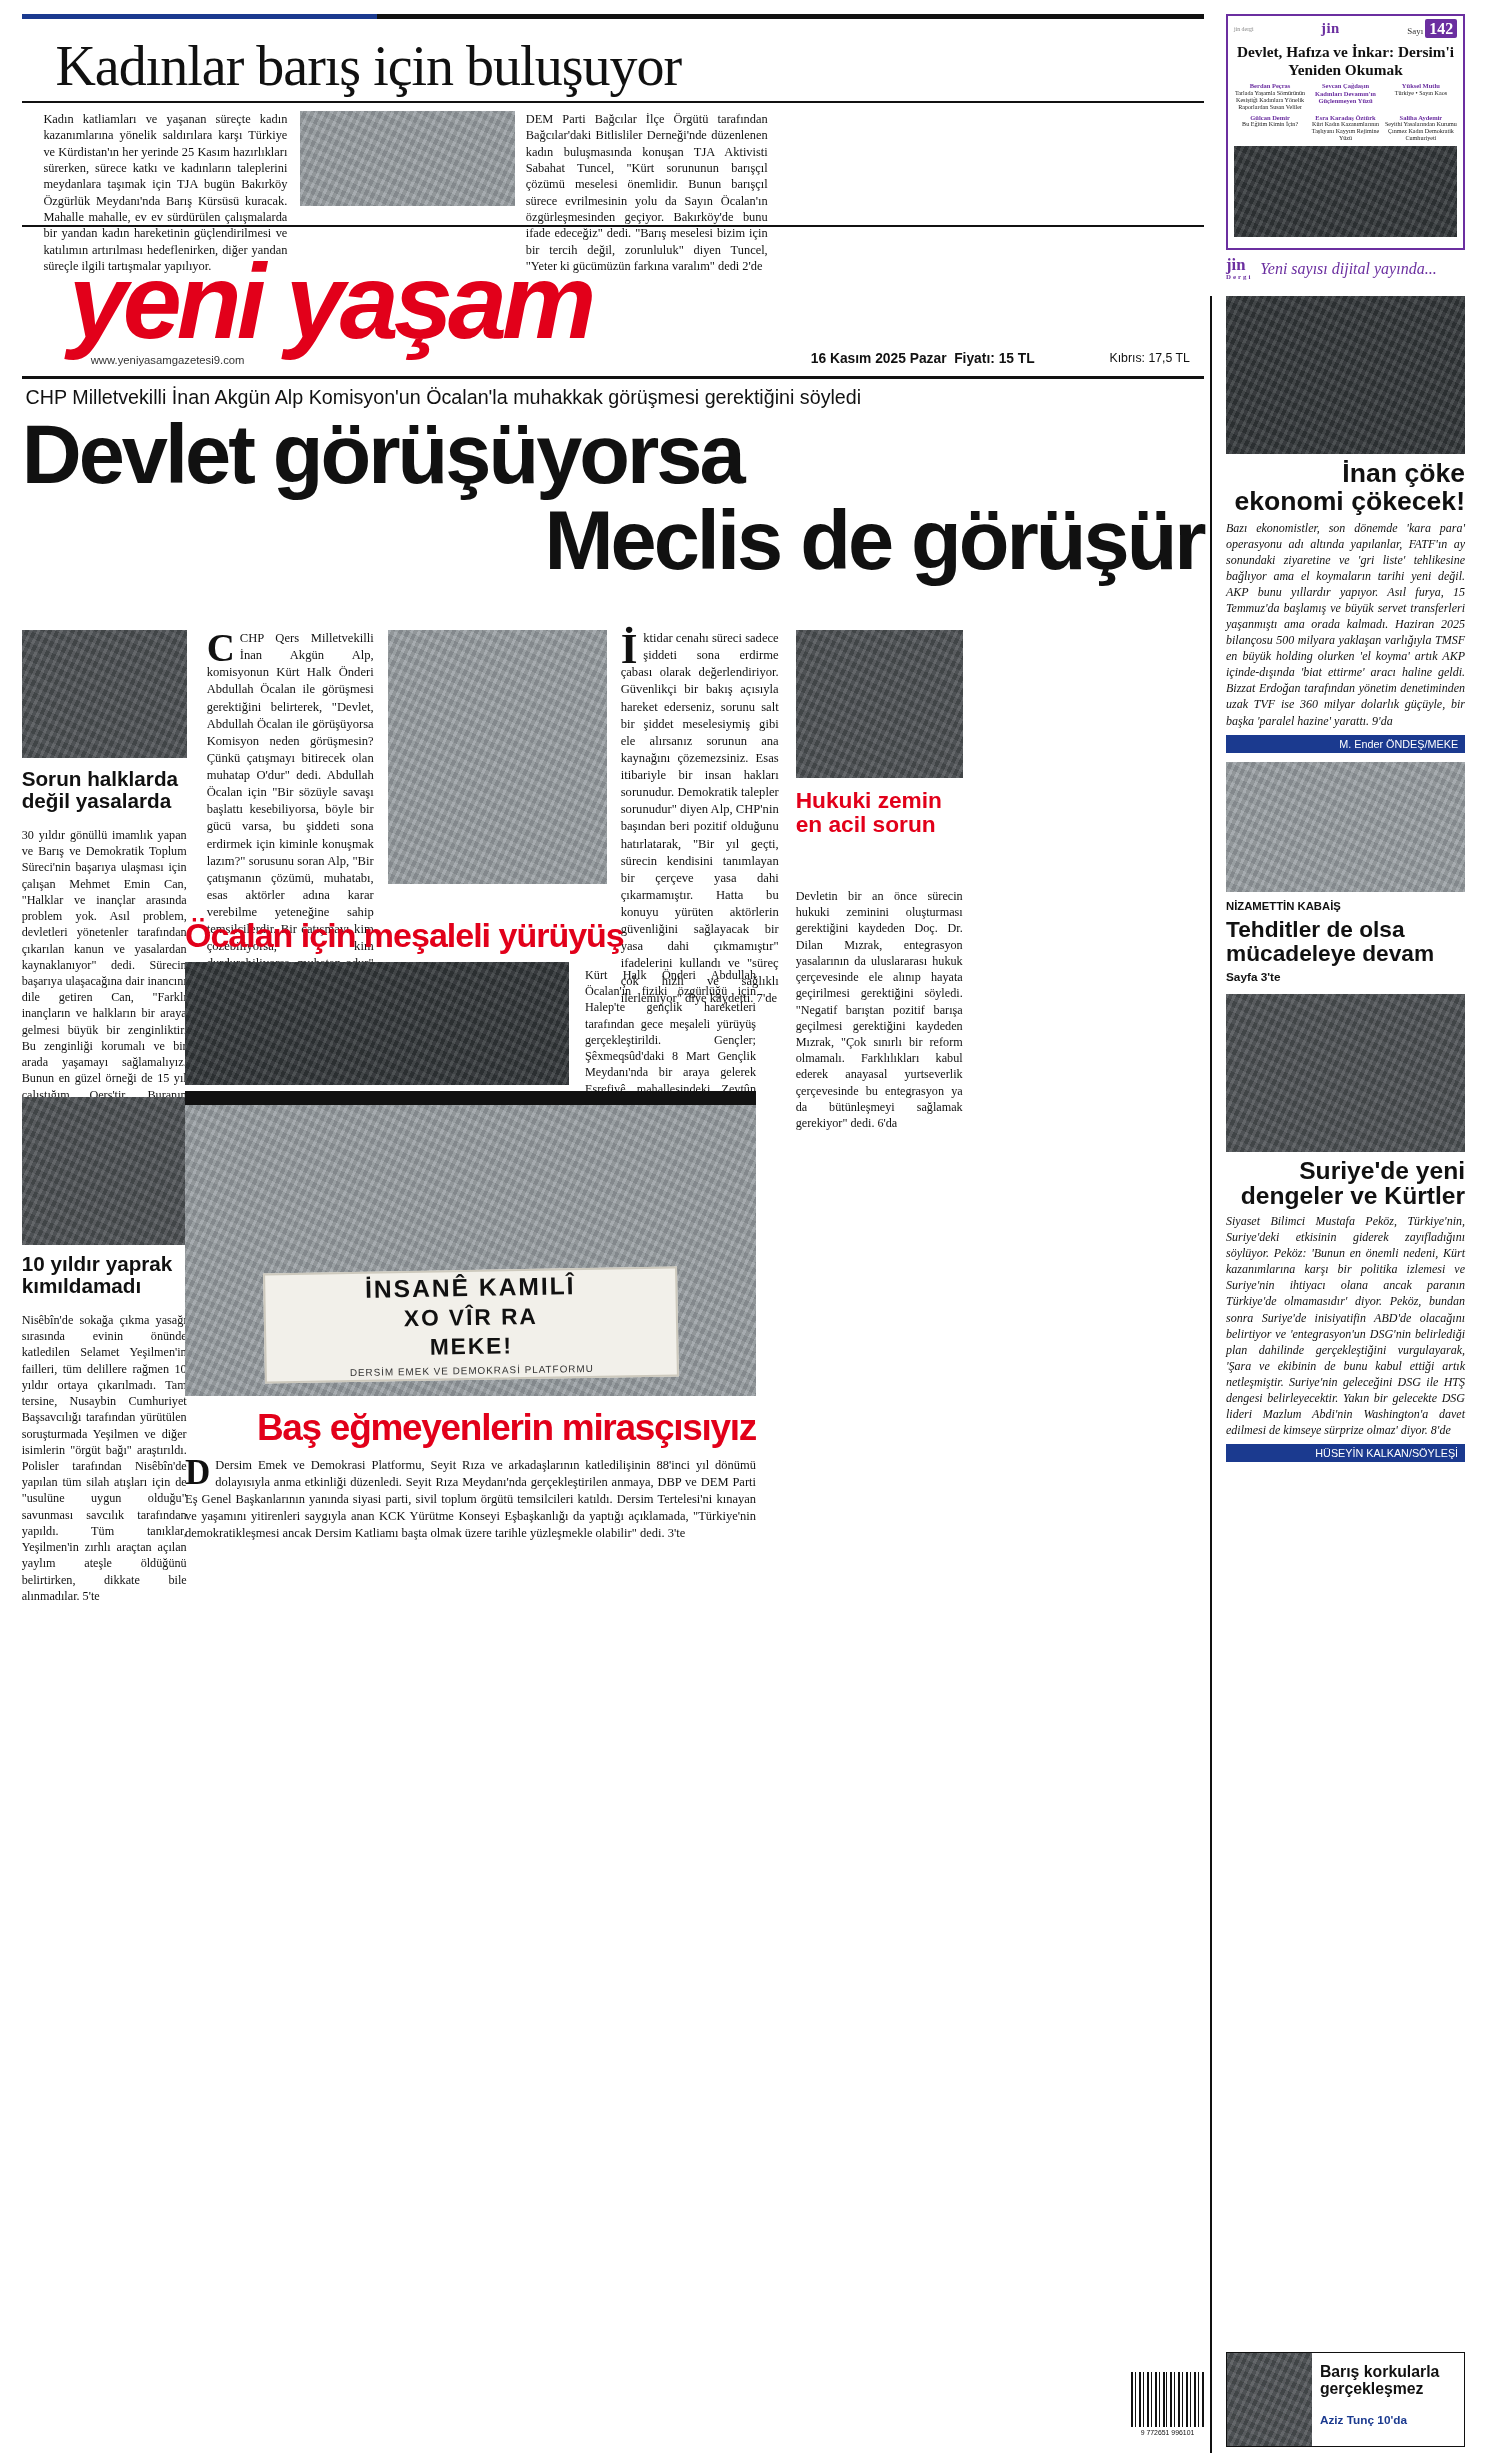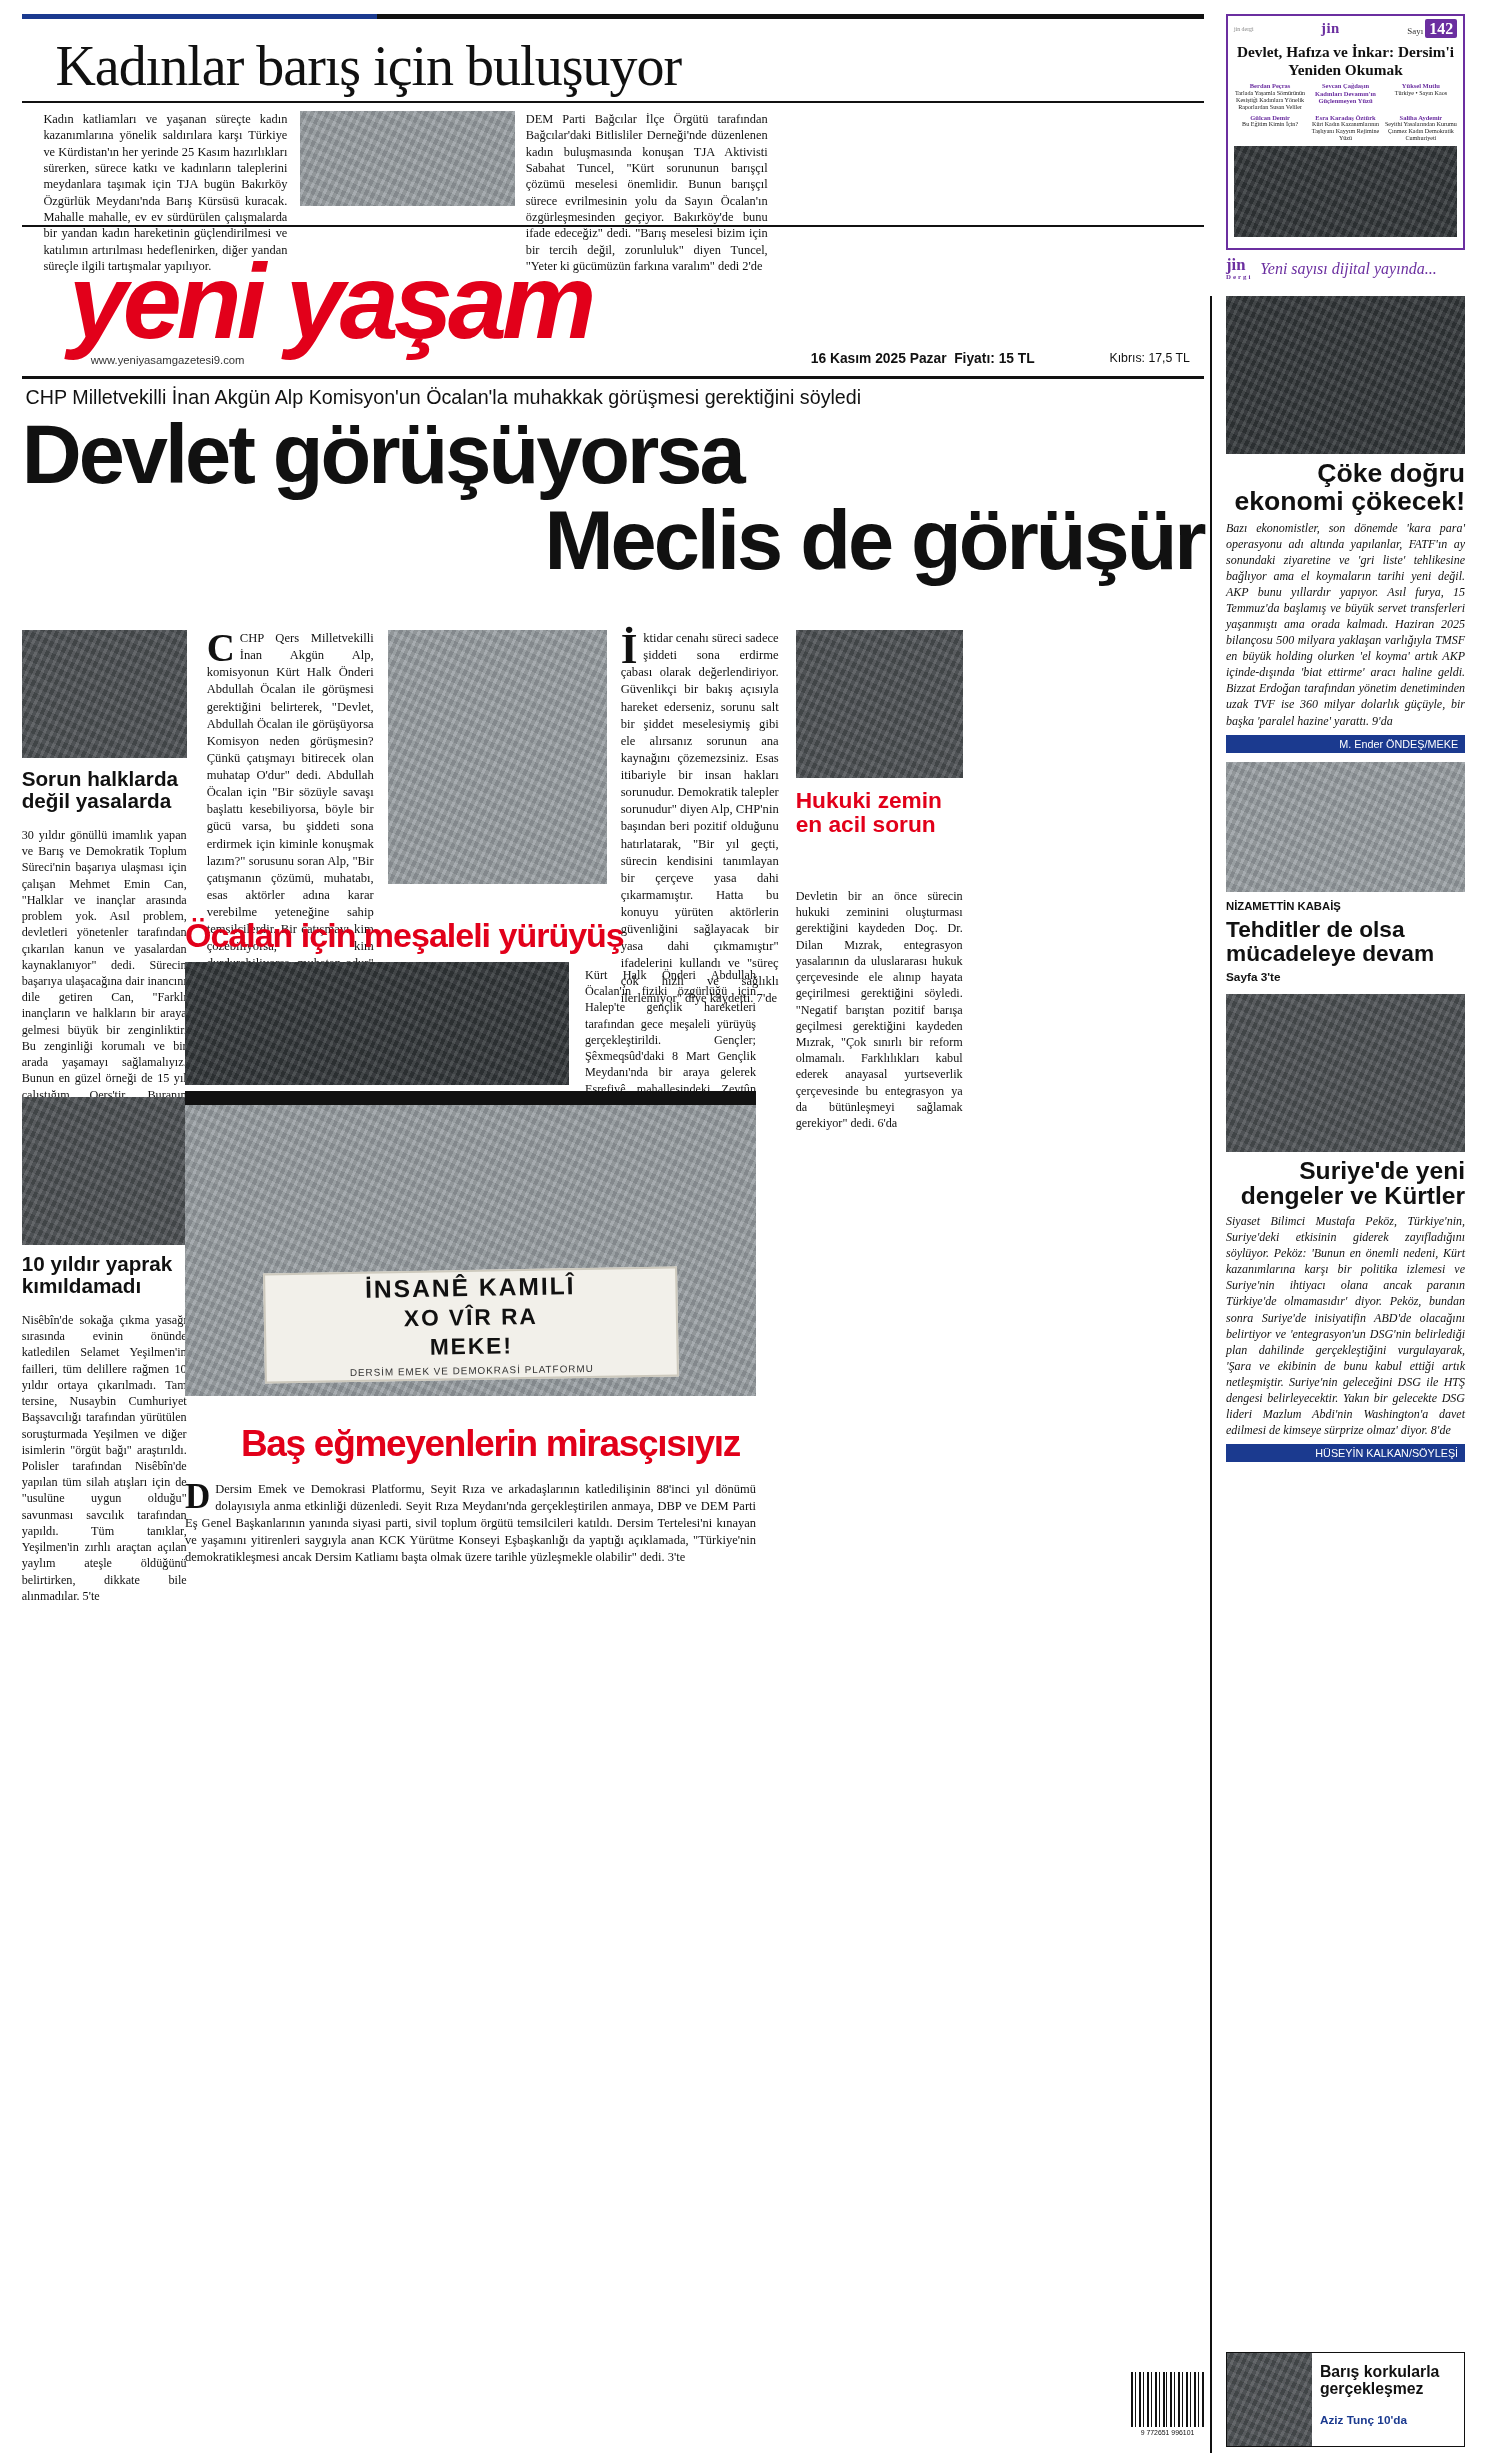--- a/index.html
+++ b/index.html
@@ -112,21 +112,21 @@
     background:#f2f0ea; border:2px solid #cdc9bd; transform:rotate(-1deg);
     display:flex; flex-direction:column; align-items:center; justify-content:center; gap:2px;
   }
   .bigphoto .banner .b1 { font-size:24.6px; font-weight:700; letter-spacing:2px; color:#111; font-family:"Liberation Sans",sans-serif;}
   .bigphoto .banner .b2 { font-size:22.7px; font-weight:700; letter-spacing:2px; color:#111; font-family:"Liberation Sans",sans-serif;}
   .bigphoto .banner .b3 { font-size:22.7px; font-weight:700; letter-spacing:2px; color:#111; font-family:"Liberation Sans",sans-serif;}
   .bigphoto .banner .b4 { font-size:9.9px; letter-spacing:1px; color:#333; margin-top:3.9px; font-family:"Liberation Sans",sans-serif;}
   .bigphoto .topbar { position:absolute; left:0; top:0; width:571px; height:13.8px; background:#111; }
 
   .bottomhead { position:absolute; left:185px; top:1407px; width:571px; }
-  .bottomhead h2 { margin:16px; font-size:37px; font-weight:700; color:#e2001a; font-family:"Liberation Sans",sans-serif; letter-spacing:-1.3px; text-align:right;}
+  .bottomhead h2 { margin:0; font-size:37px; font-weight:700; color:#e2001a; font-family:"Liberation Sans",sans-serif; letter-spacing:-1.3px; text-align:right;}
   .bottomhead .body { margin-top:7.9px; font-size:12.5px; line-height:1.36; }
   .bottomhead .body .drop { float:left; font-size:35px; line-height:27.6px; padding:2px 4.9px 0 0; font-weight:700; }
 
   
   .rail { position:absolute; left:1226px; top:296px; width:239px; }
   .rail .vline { position:absolute; left:-15.8px; top:0; width:2px; height:2157px; background:#111; }
   .rail .ph { width:239px; }
   .rail h3 { margin:5.9px 0 3.9px; font-weight:700; font-family:"Liberation Sans",sans-serif; line-height:1.05; }
   .rail p { margin:0; font-size:12px; line-height:1.34; font-style:italic; text-align:justify; }
   .rail .byline { background:#1b3a8f; color:#fff; font-size:10.8px; text-align:right; padding:3px 6.9px; font-family:"Liberation Sans",sans-serif; margin-top:5.9px; }
@@ -267,21 +267,21 @@
   <div class="barcode"></div>
   <div class="barcode-num">9 772651 996101</div>
 
   <div class="rail">
     <div class="vline"></div>
 
     <div class="ph photo darker" style="height:158px;">
         <div class="grain"></div>
       </div>
     <h3 style="font-size:26.6px;text-align:right;">
-      <span>Çöke doğru</span><br>
+      <span>İnan çöke</span><br>
       <span>ekonomi çökecek!</span>
     </h3>
     <p>Bazı ekonomistler, son dönemde 'kara para' operasyonu adı altında yapılanlar, FATF'ın ay sonundaki ziyaretine ve 'gri liste' tehlikesine bağlıyor ama el koymaların tarihi yeni değil. AKP bunu yıllardır yapıyor. Asıl furya, 15 Temmuz'da başlamış ve büyük servet transferleri yaşanmıştı ama orada kalmadı. Haziran 2025 bilançosu 500 milyara yaklaşan varlığıyla TMSF en büyük holding olurken 'el koyma' artık AKP içinde-dışında 'biat ettirme' aracı haline geldi. Bizzat Erdoğan tarafından yönetim denetiminden uzak TVF ise 360 milyar dolarlık güçüyle, bir başka 'paralel hazine' yarattı. 9'da</p>
     <div class="byline">M. Ender ÖNDEŞ/MEKE</div>
 
     <div class="ph photo" style="height:130px;margin-top:9.9px;">
         <div class="grain"></div>
       </div>
     <div class="small-byline">NİZAMETTİN KABAİŞ</div>
     <h3 style="font-size:22.7px;">

